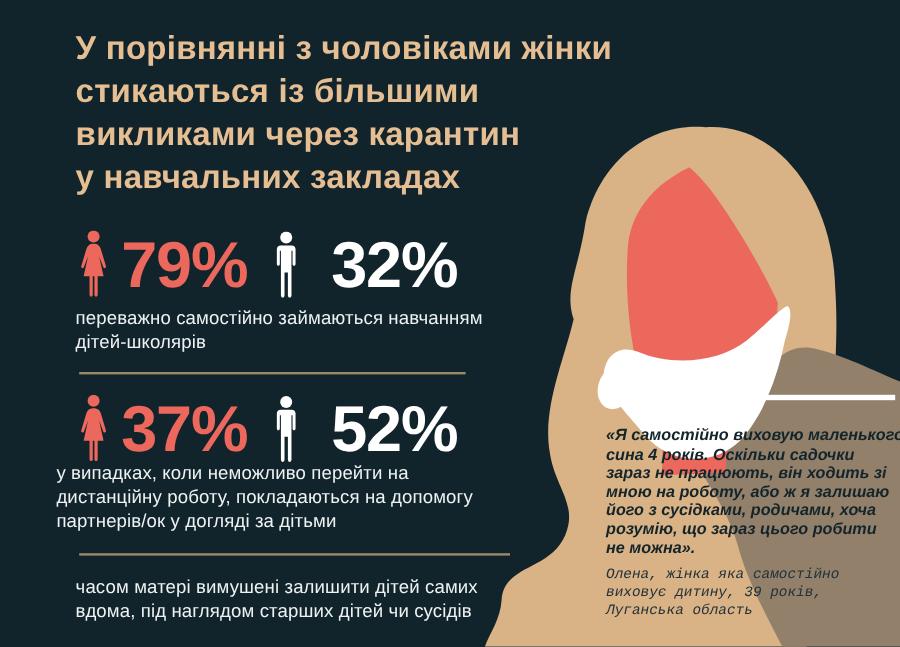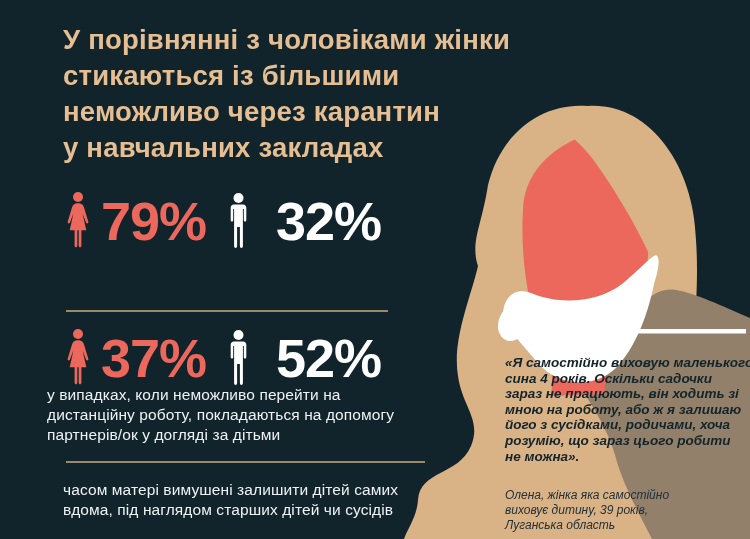--- a/index.html
+++ b/index.html
@@ -105,21 +105,21 @@
       C 19 38 23.5 33.5 23.5 27.5 C 23.5 21.5 19 17.5 13 17.5
       C 13.5 11 17 5.5 22 2.5 Z"></path>
   </g>
 
   <rect x="557" y="329" width="189" height="4.5" fill="#ffffff"></rect>
 </svg>
 
 <div class="abs headline">
   <div>У порівнянні з чоловіками жінки</div>
   <div>стикаються із більшими</div>
-  <div>неможливо через карантин</div>
+  <div>викликами через карантин</div>
   <div>у навчальних закладах</div>
 </div>
 
 <svg class="abs" style="left:64px; top:192px;" width="28" height="57" viewBox="0 0 28 57">
   <circle cx="14" cy="5" r="5" fill="#ec685c"></circle>
   <path fill="#ec685c" d="M 9.8 12.5 C 11 11.6 12.4 11.2 14 11.2 C 15.6 11.2 17 11.6 18.2 12.5
     C 19 13.2 19.6 14.2 20 15.4 L 24.3 29.8 C 24.8 31.3 22.7 32.2 22.1 30.7 L 18.6 21.5
     L 22.3 38.2 L 17.4 38.2 L 17.4 53.4 C 17.4 55.8 14.7 55.8 14.7 53.4 L 14.7 38.2
     L 13.3 38.2 L 13.3 53.4 C 13.3 55.8 10.6 55.8 10.6 53.4 L 10.6 38.2 L 5.7 38.2
     L 9.4 21.5 L 5.9 30.7 C 5.3 32.2 3.2 31.3 3.7 29.8 L 8 15.4 C 8.4 14.2 9 13.2 9.8 12.5 Z"></path>
@@ -129,20 +129,22 @@
 <svg class="abs" style="left:226px; top:193px;" width="25" height="57" viewBox="0 0 25 57">
   <circle cx="12.5" cy="5" r="5" fill="#ffffff"></circle>
   <path fill="#ffffff" d="M 8 11.5 L 17 11.5 C 19 11.5 20.3 12.8 20.3 14.8 L 20.3 27
     C 20.3 29 17.8 29 17.8 27 L 17.8 16 L 16.9 16 L 16.9 53 C 16.9 55.6 13.9 55.6 13.9 53
     L 13.9 34 L 11.1 34 L 11.1 53 C 11.1 55.6 8.1 55.6 8.1 53 L 8.1 16 L 7.2 16 L 7.2 27
     C 7.2 29 4.7 29 4.7 27 L 4.7 14.8 C 4.7 12.8 6 11.5 8 11.5 Z"></path>
 </svg>
 <div class="abs stat-num male" style="left:260px; top:193px;">32%</div>
 
 <div class="abs caption" style="left:63px; top:256px;">
+  <div>переважно самостійно займаються навчанням</div>
+  <div>дітей-школярів</div>
 </div>
 
 <div class="abs divider" style="left:66px; top:310px; width:322px;"></div>
 
 <svg class="abs" style="left:64px; top:329px;" width="28" height="57" viewBox="0 0 28 57">
   <circle cx="14" cy="5" r="5" fill="#ec685c"></circle>
   <path fill="#ec685c" d="M 9.8 12.5 C 11 11.6 12.4 11.2 14 11.2 C 15.6 11.2 17 11.6 18.2 12.5
     C 19 13.2 19.6 14.2 20 15.4 L 24.3 29.8 C 24.8 31.3 22.7 32.2 22.1 30.7 L 18.6 21.5
     L 22.3 38.2 L 17.4 38.2 L 17.4 53.4 C 17.4 55.8 14.7 55.8 14.7 53.4 L 14.7 38.2
     L 13.3 38.2 L 13.3 53.4 C 13.3 55.8 10.6 55.8 10.6 53.4 L 10.6 38.2 L 5.7 38.2
@@ -175,17 +177,17 @@
 <div class="abs quote-text" style="left:505px; top:355px;">
   <div>«Я самостійно виховую маленького</div>
   <div>сина 4 років. Оскільки садочки</div>
   <div>зараз не працюють, він ходить зі</div>
   <div>мною на роботу, або ж я залишаю</div>
   <div>його з сусідками, родичами, хоча</div>
   <div>розумію, що зараз цього робити</div>
   <div>не можна».</div>
 </div>
 
-<div class="abs quote-attr" style="left:505px; top:488px;">
+<div class="abs quote-attr" style="left:505px; top:472px;font-family:Liberation Mono, monospace;">
   <div>Олена, жінка яка самостійно</div>
   <div>виховує дитину, 39 років,</div>
   <div>Луганська область</div>
 </div>
 
 </body></html>

